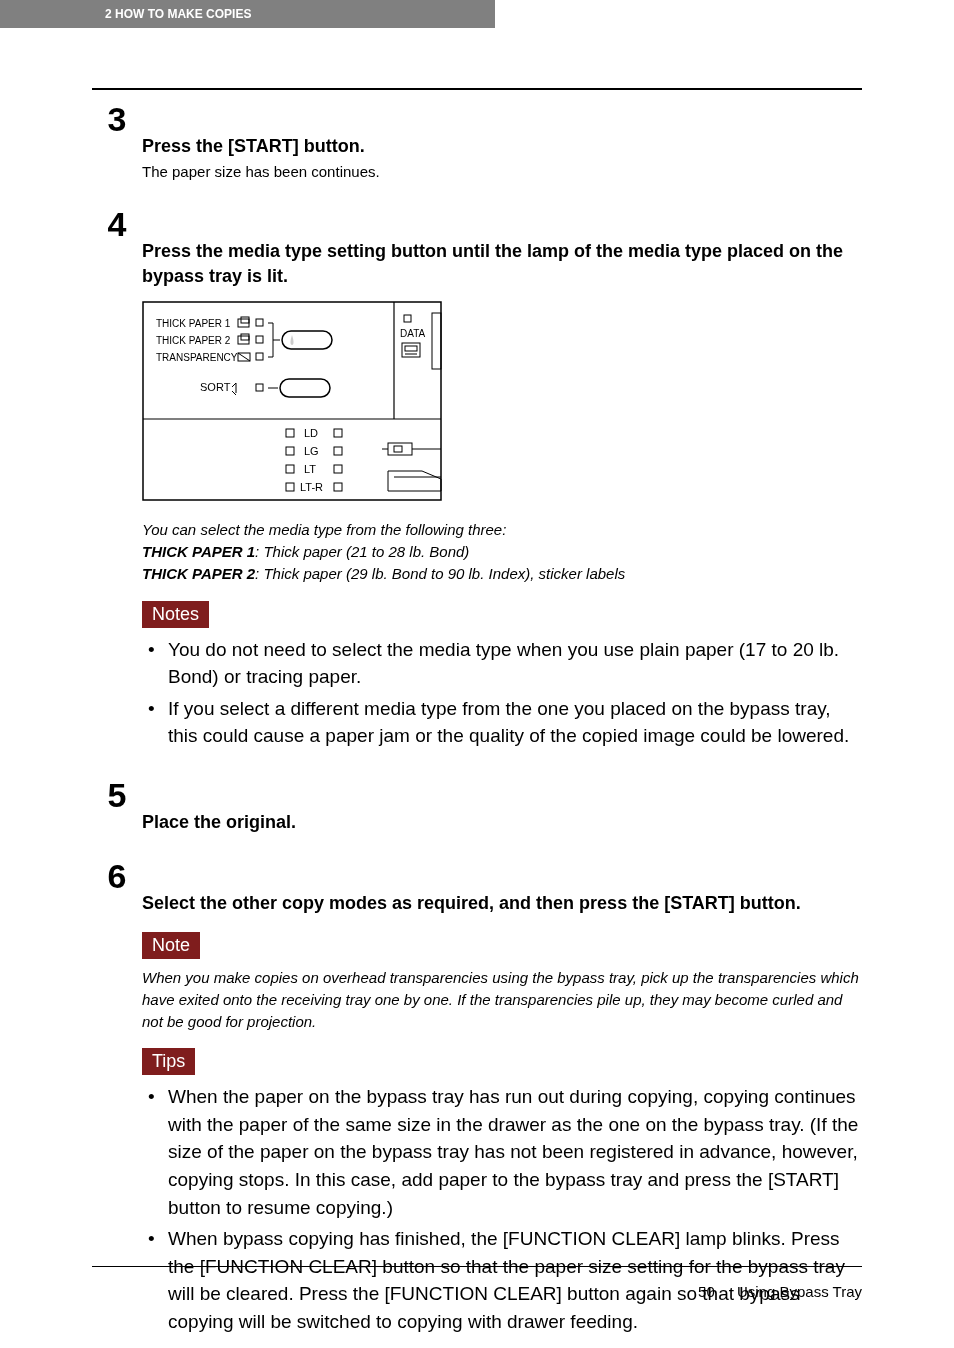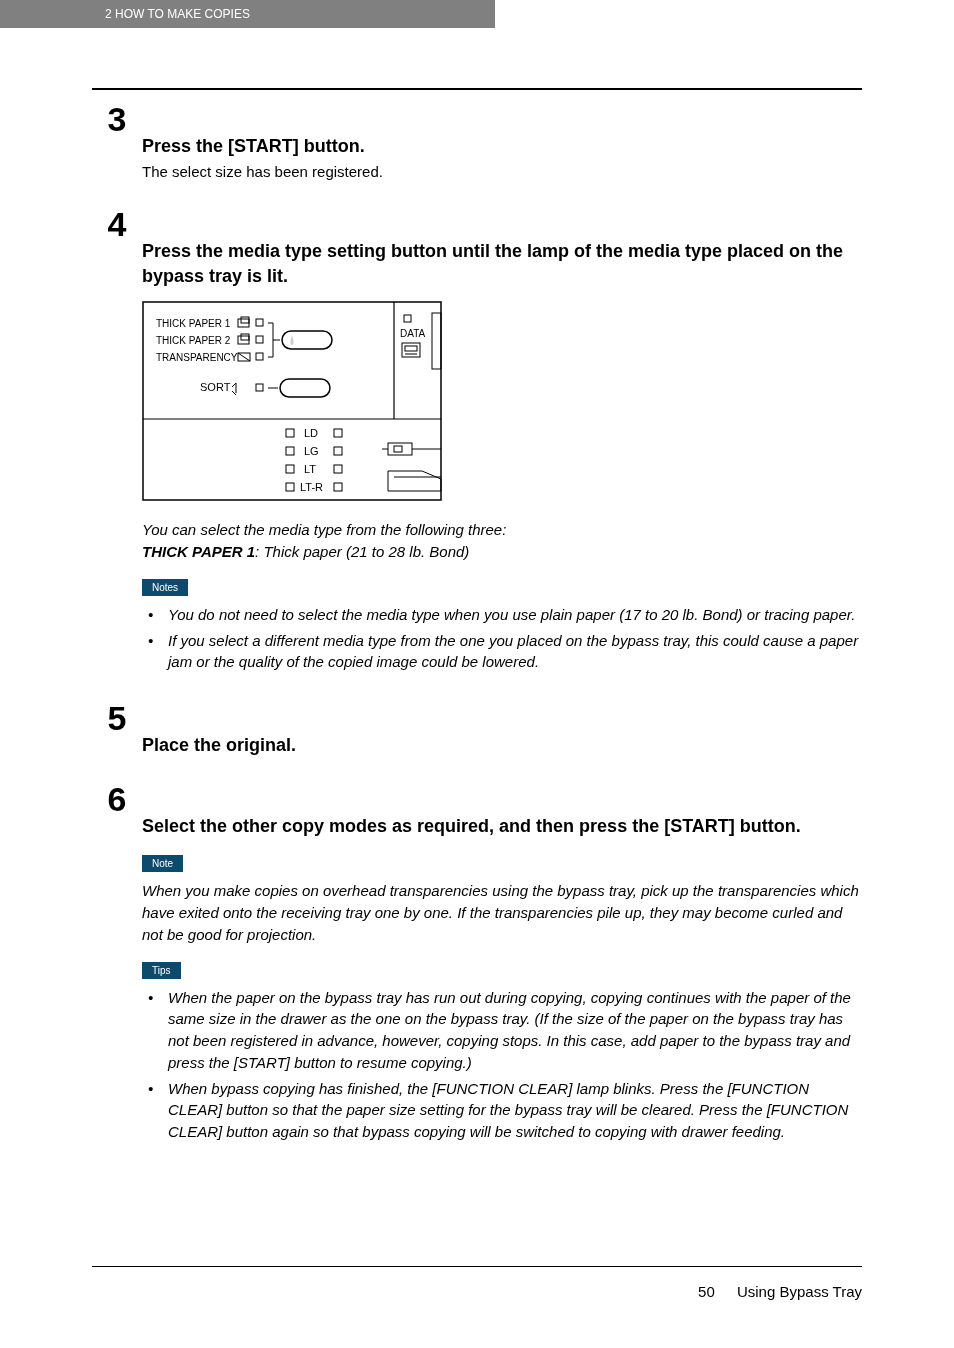--- a/index.html
+++ b/index.html
@@ -10,21 +10,21 @@
     font-family: Arial, Helvetica, sans-serif;
     color: #000;
     position: relative;
   }
   .header-bar {
     background: #808080;
     color: #fff;
     width: 495px;
     height: 28px;
     font-size: 12px;
-    font-weight: normal;
+    font-weight: bold;
     padding: 7px 0 0 105px;
   }
   .content-area {
     padding: 60px 92px 0 92px;
   }
   .hr-top {
     border: none;
     border-top: 2px solid #000;
     margin-bottom: 12px;
   }
@@ -61,32 +61,31 @@
   }
   .media-desc {
     font-size: 15px;
     line-height: 1.45;
     margin-top: 4px;
     font-style: italic;
   }
   .media-desc b { font-weight: bold; }
   .tag {
     display: inline-block;
-    background: #0c4a6e;
+    background: #7f1d1d;
     color: #fff;
-    font-size: 10px;
+    font-size: 18px;
     padding: 3px 10px;
     margin: 16px 0 8px 0;
   }
   ul.bullets {
     list-style: none;
     padding-left: 14px;
-    font-size: 15px;
-    line-height: 1.45;
-    font-style: italic;
+    font-size: 19px;
+    line-height: 1.45;
   }
   ul.bullets li {
     position: relative;
     margin-bottom: 4px;
     padding-left: 12px;
   }
   ul.bullets li::before {
     content: "•";
     position: absolute;
     left: -8px;
@@ -120,21 +119,21 @@
   <span>2   HOW TO MAKE COPIES</span>
 </div>
 
 <div class="content-area">
   <hr class="hr-top">
 
   <div class="step">
     <div class="step-num">3</div>
     <div class="step-body">
       <div class="step-title">Press the [START] button.</div>
-      <div class="step-text">The select size has been registered.</div>
+      <div class="step-text">The paper size has been continues.</div>
     </div>
   </div>
 
   <div class="step">
     <div class="step-num">4</div>
     <div class="step-body">
       <div class="step-title">Press the media type setting button until the lamp of the media type placed on the bypass tray is lit.</div>
 
       <div class="diagram">
         <svg width="300" height="200" viewBox="0 0 300 200">
@@ -197,20 +196,21 @@
           <line x1="240" y1="148" x2="246" y2="148" stroke="#000"></line>
           <line x1="270" y1="148" x2="299" y2="148" stroke="#000"></line>
           <path d="M246 170 L280 170 L299 178 L299 190 L246 190 Z" fill="none" stroke="#000"></path>
           <line x1="252" y1="176" x2="299" y2="176" stroke="#000"></line>
         </svg>
       </div>
 
       <div class="media-desc">
         <div>You can select the media type from the following three:</div>
         <div><b>THICK PAPER 1</b><span>: Thick paper (21 to 28 lb. Bond)</span></div>
+        <div><b>THICK PAPER 2</b><span>: Thick paper (29 lb. Bond to 90 lb. Index), sticker labels</span></div>
       </div>
 
       <div class="tag">Notes</div>
       <ul class="bullets">
         <li>You do not need to select the media type when you use plain paper (17 to 20 lb. Bond) or tracing paper.</li>
         <li>If you select a different media type from the one you placed on the bypass tray, this could cause a paper jam or the quality of the copied image could be lowered.</li>
       </ul>
     </div>
   </div>
 

